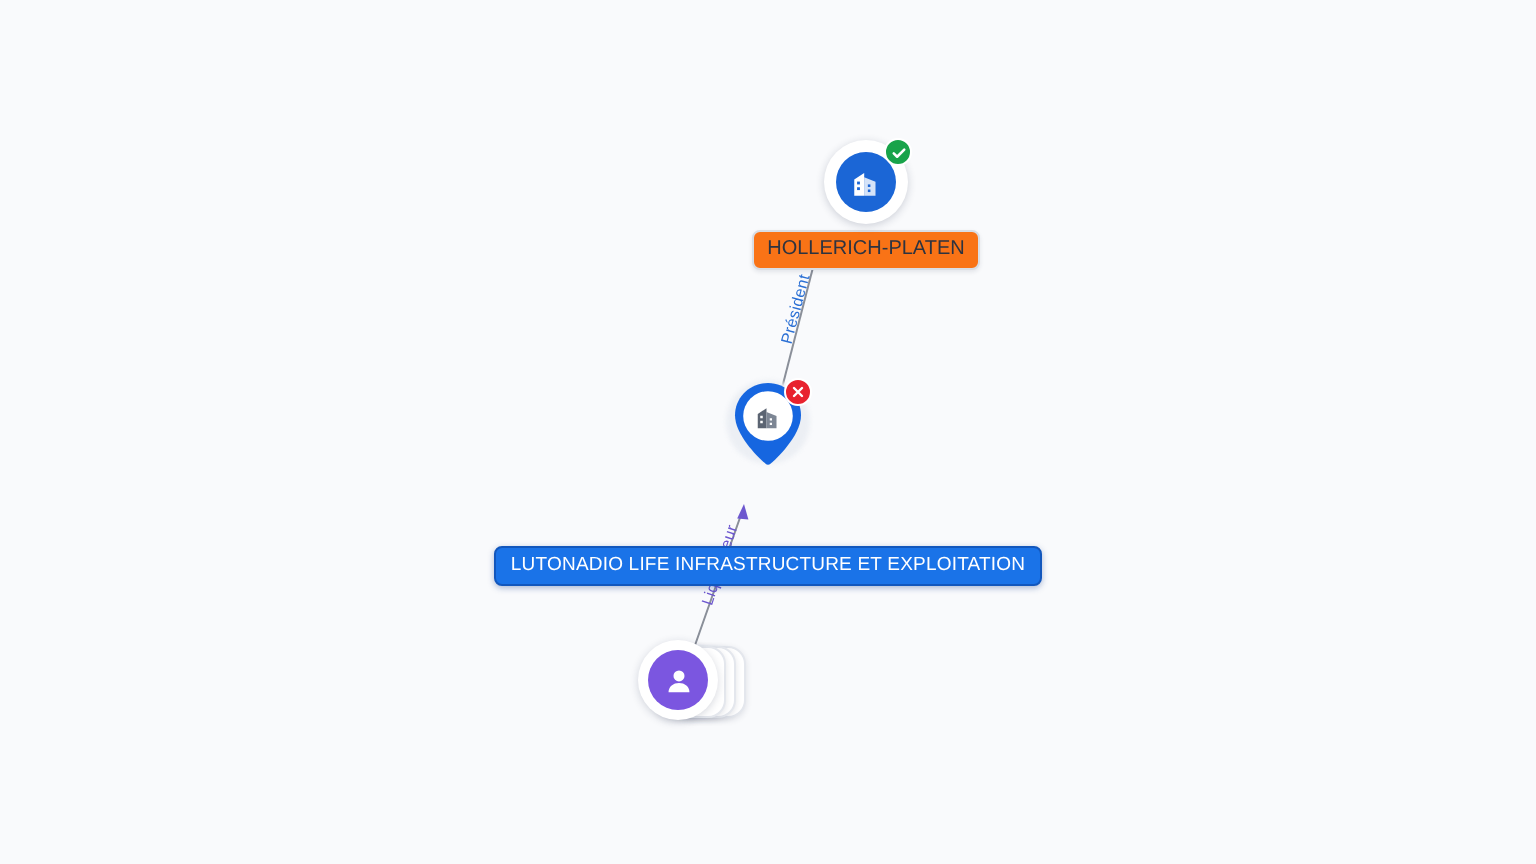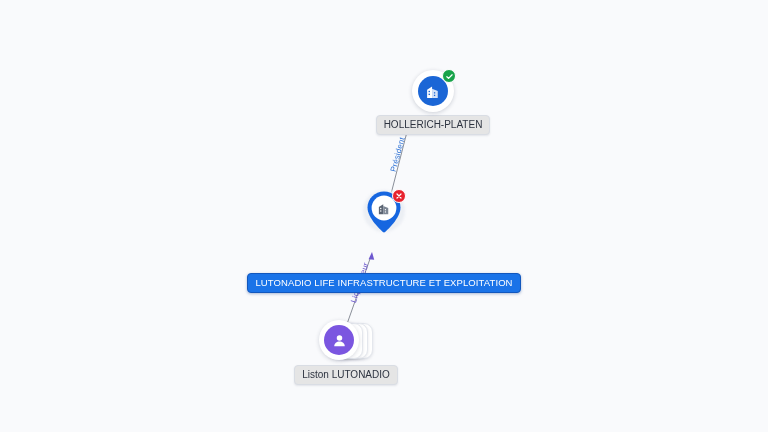--- a/index.html
+++ b/index.html
@@ -159,21 +159,21 @@
   .label {
     margin-top: 3px;
     white-space: nowrap;
     font-size: 10px;
     line-height: 14px;
     padding: 2px 7px;
     border-radius: 4px;
     box-sizing: border-box;
   }
   .label-plain {
-    background: #e5e5e5;
+    background: #f97316;
     border: 1px solid #d9dde4;
     color: #2d3340;
     box-shadow: 0 1px 2px rgba(30,40,70,0.10);
   }
   .label-selected {
     background: #1a73e8;
     border: 1px solid #1257bd;
     color: #ffffff;
     font-size: 9.5px;
     letter-spacing: 0.1px;
@@ -264,16 +264,15 @@
       <div class="stack-card stack-card-2"></div>
       <div class="stack-card stack-card-1"></div>
       <div class="person-circle-halo"></div>
       <div class="person-circle">
         <svg width="17" height="17" viewBox="0 0 24 24">
           <circle cx="12" cy="8.4" r="3.9" fill="#ffffff"></circle>
           <path d="M4.6 20c0-4.2 3.4-6.6 7.4-6.6s7.4 2.4 7.4 6.6z" fill="#ffffff"></path>
         </svg>
       </div>
     </div>
-    <div class="label label-plain">Liston LUTONADIO</div>
   </div>
 
 </div>
 
 </body></html>

